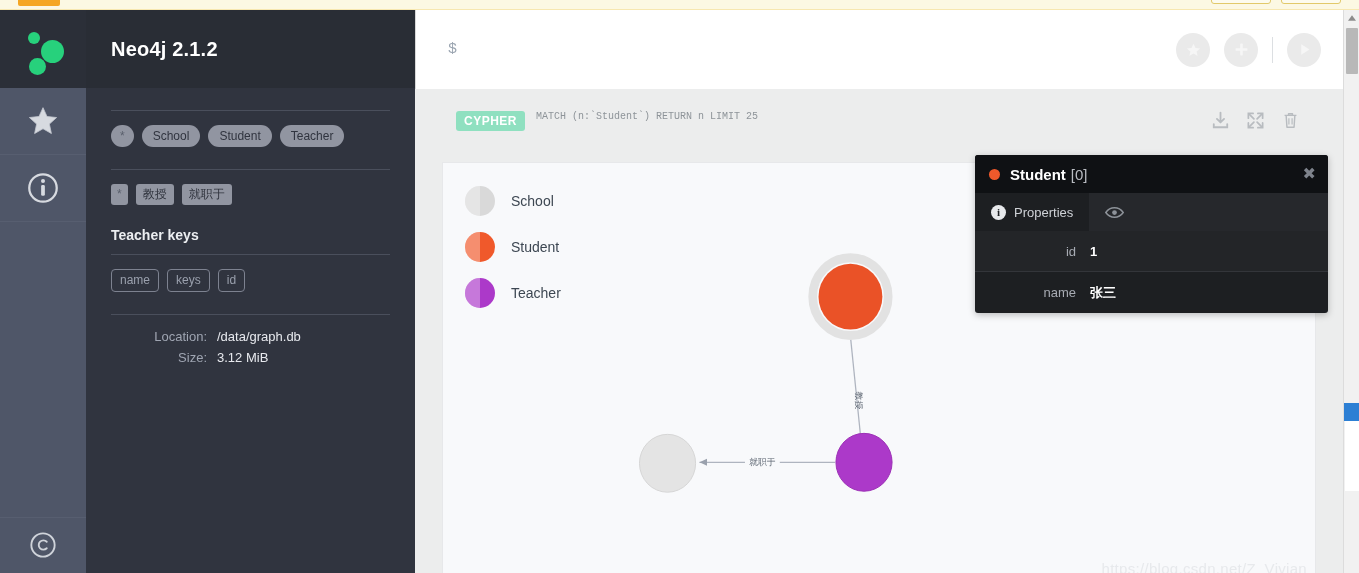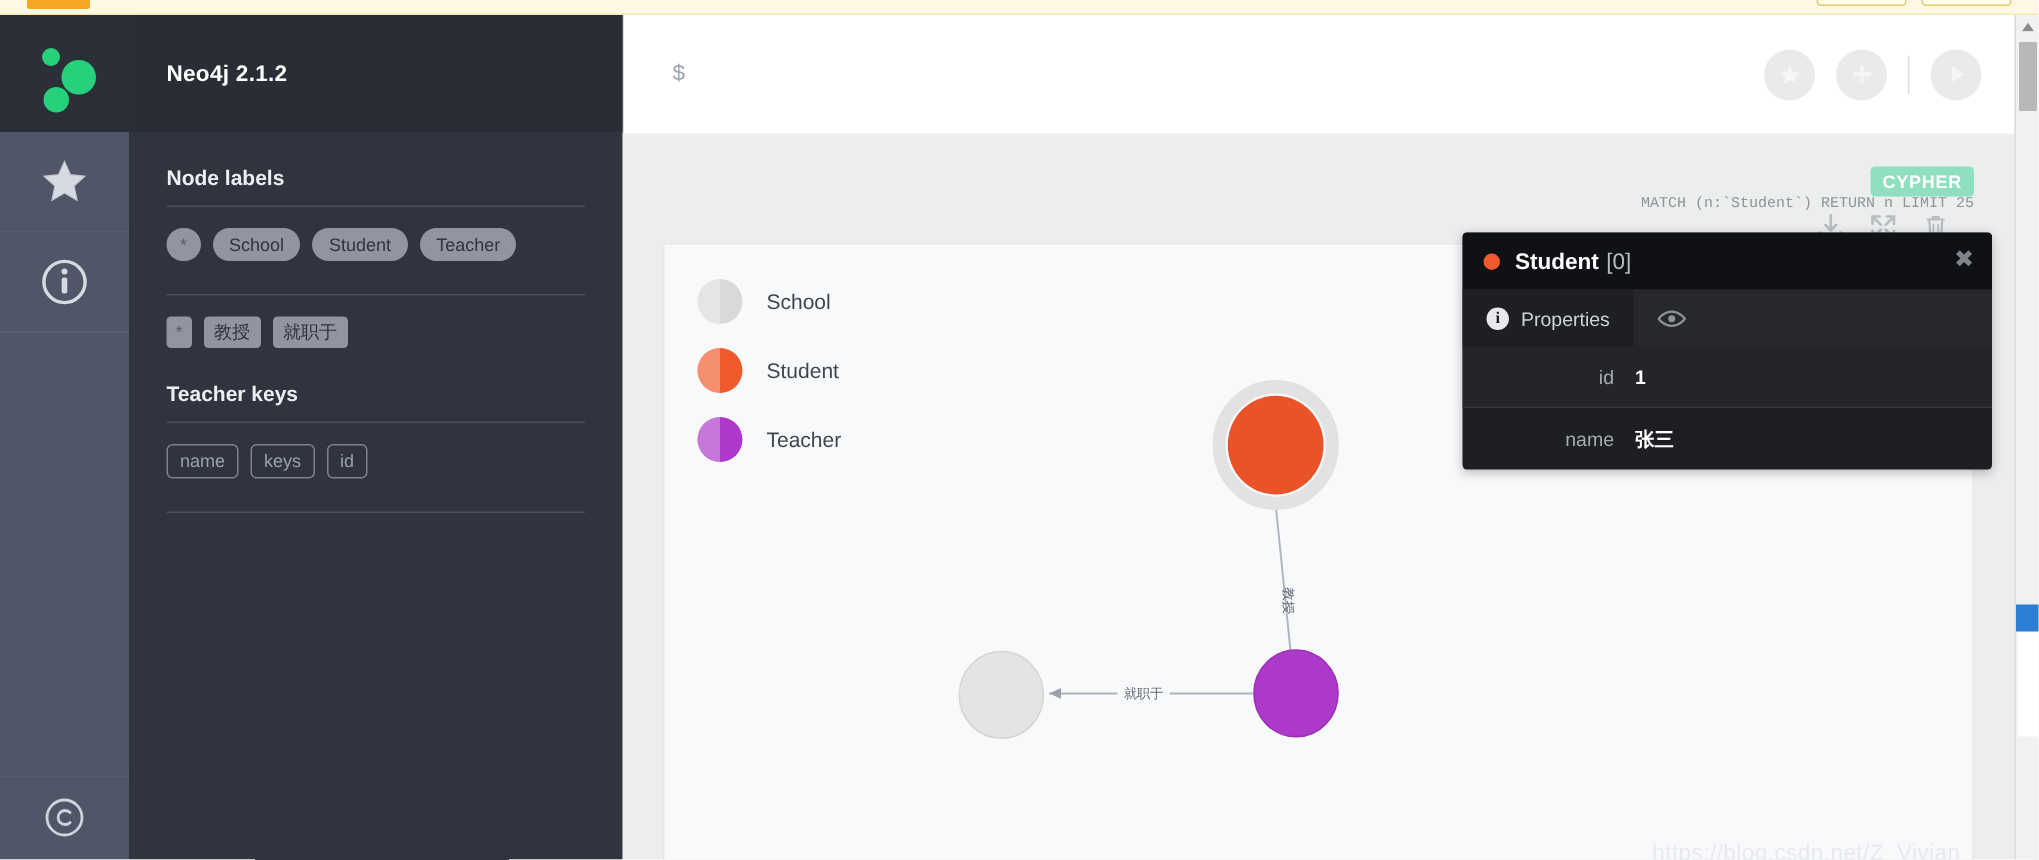--- a/index.html
+++ b/index.html
@@ -52,21 +52,21 @@
 
   
   .sidebar {
     position: absolute; left: 86px; top: 10px; width: 329px; height: 563px;
     background: #30343f; z-index: 20; color: #e4e6ea;
   }
   .sidebar-head {
     height: 78px; background: #292d35; display: flex; align-items: center;
     padding-left: 25px;
   }
-  .sidebar-title { font-size: 15px; font-weight: bold; color: #fff; letter-spacing: .2px; }
+  .sidebar-title { font-size: 20px; font-weight: bold; color: #fff; letter-spacing: .2px; }
   .sb-body { padding: 22px 25px 0 25px; }
   .sb-section-title {
     font-size: 14px; font-weight: bold; color: #eceef1; margin-bottom: 11px;
   }
   .sb-rule { height: 1px; background: #4a4f5c; margin-bottom: 14px; }
   .sb-pills { display: flex; flex-wrap: wrap; gap: 8px; margin-bottom: 22px; }
 
   .pill {
     background: #9195a1; color: #30343f; font-size: 12px;
     padding: 3px 11px; border-radius: 11px; cursor: pointer; line-height: 1.35;
@@ -107,21 +107,21 @@
     display: flex; align-items: center; justify-content: center; cursor: pointer;
   }
   .ed-divider { width: 1px; height: 26px; background: #dcdfe2; }
 
   
   .frame {
     position: absolute; left: 27px; top: 101px; right: 43px; bottom: -10px;
     background: #eceded;
   }
   .frame-head {
-    height: 51px; display: flex; align-items: flex-end; padding: 0 0 0 14px; flex-direction: column;
+    height: 51px; display: flex; align-items: flex-start; padding: 0 0 0 14px;
   }
   .cypher-badge {
     background: #8fe0c0; color: #fff; font-size: 12px; font-weight: bold;
     padding: 3px 8px; border-radius: 3px; letter-spacing: .5px;
   }
   .cypher-text {
     font-family: "Liberation Mono", monospace; font-size: 10px;
     color: #8e9499; margin-left: 11px; white-space: pre;
   }
   .frame-tools { margin-left: auto; display: flex; gap: 16px; padding-right: 16px; }
@@ -254,21 +254,20 @@
     </div>
   </div>
 
   <div class="sidebar">
     <div class="sidebar-head">
       <div class="sidebar-title">Neo4j 2.1.2</div>
     </div>
 
     <div class="sb-body">
 
-      <div class="sb-section-title">Node labels</div>
       <div class="sb-rule"></div>
       <div class="sb-pills">
         <span class="pill star">*</span>
         <span class="pill">School</span>
         <span class="pill">Student</span>
         <span class="pill">Teacher</span>
       </div>
 
       <div class="sb-rule"></div>
       <div class="sb-pills">
@@ -280,20 +279,28 @@
       <div class="sb-section-title">Teacher keys</div>
       <div class="sb-rule"></div>
       <div class="sb-pills">
         <span class="key-pill">name</span>
         <span class="key-pill">keys</span>
         <span class="key-pill">id</span>
       </div>
 
       <div class="sb-rule"></div>
       <div>
+        <div class="db-row">
+          <span class="db-label">Location:</span>
+          <span class="db-value">/data/graph.db</span>
+        </div>
+        <div class="db-row">
+          <span class="db-label">Size:</span>
+          <span class="db-value">3.12 MiB</span>
+        </div>
       </div>
     </div>
   </div>
 
   <div class="main">
 
     <div class="editor-bar">
       <span class="prompt-sign">$</span>
       <div class="editor-input"></div>
       <div class="ed-actions">

